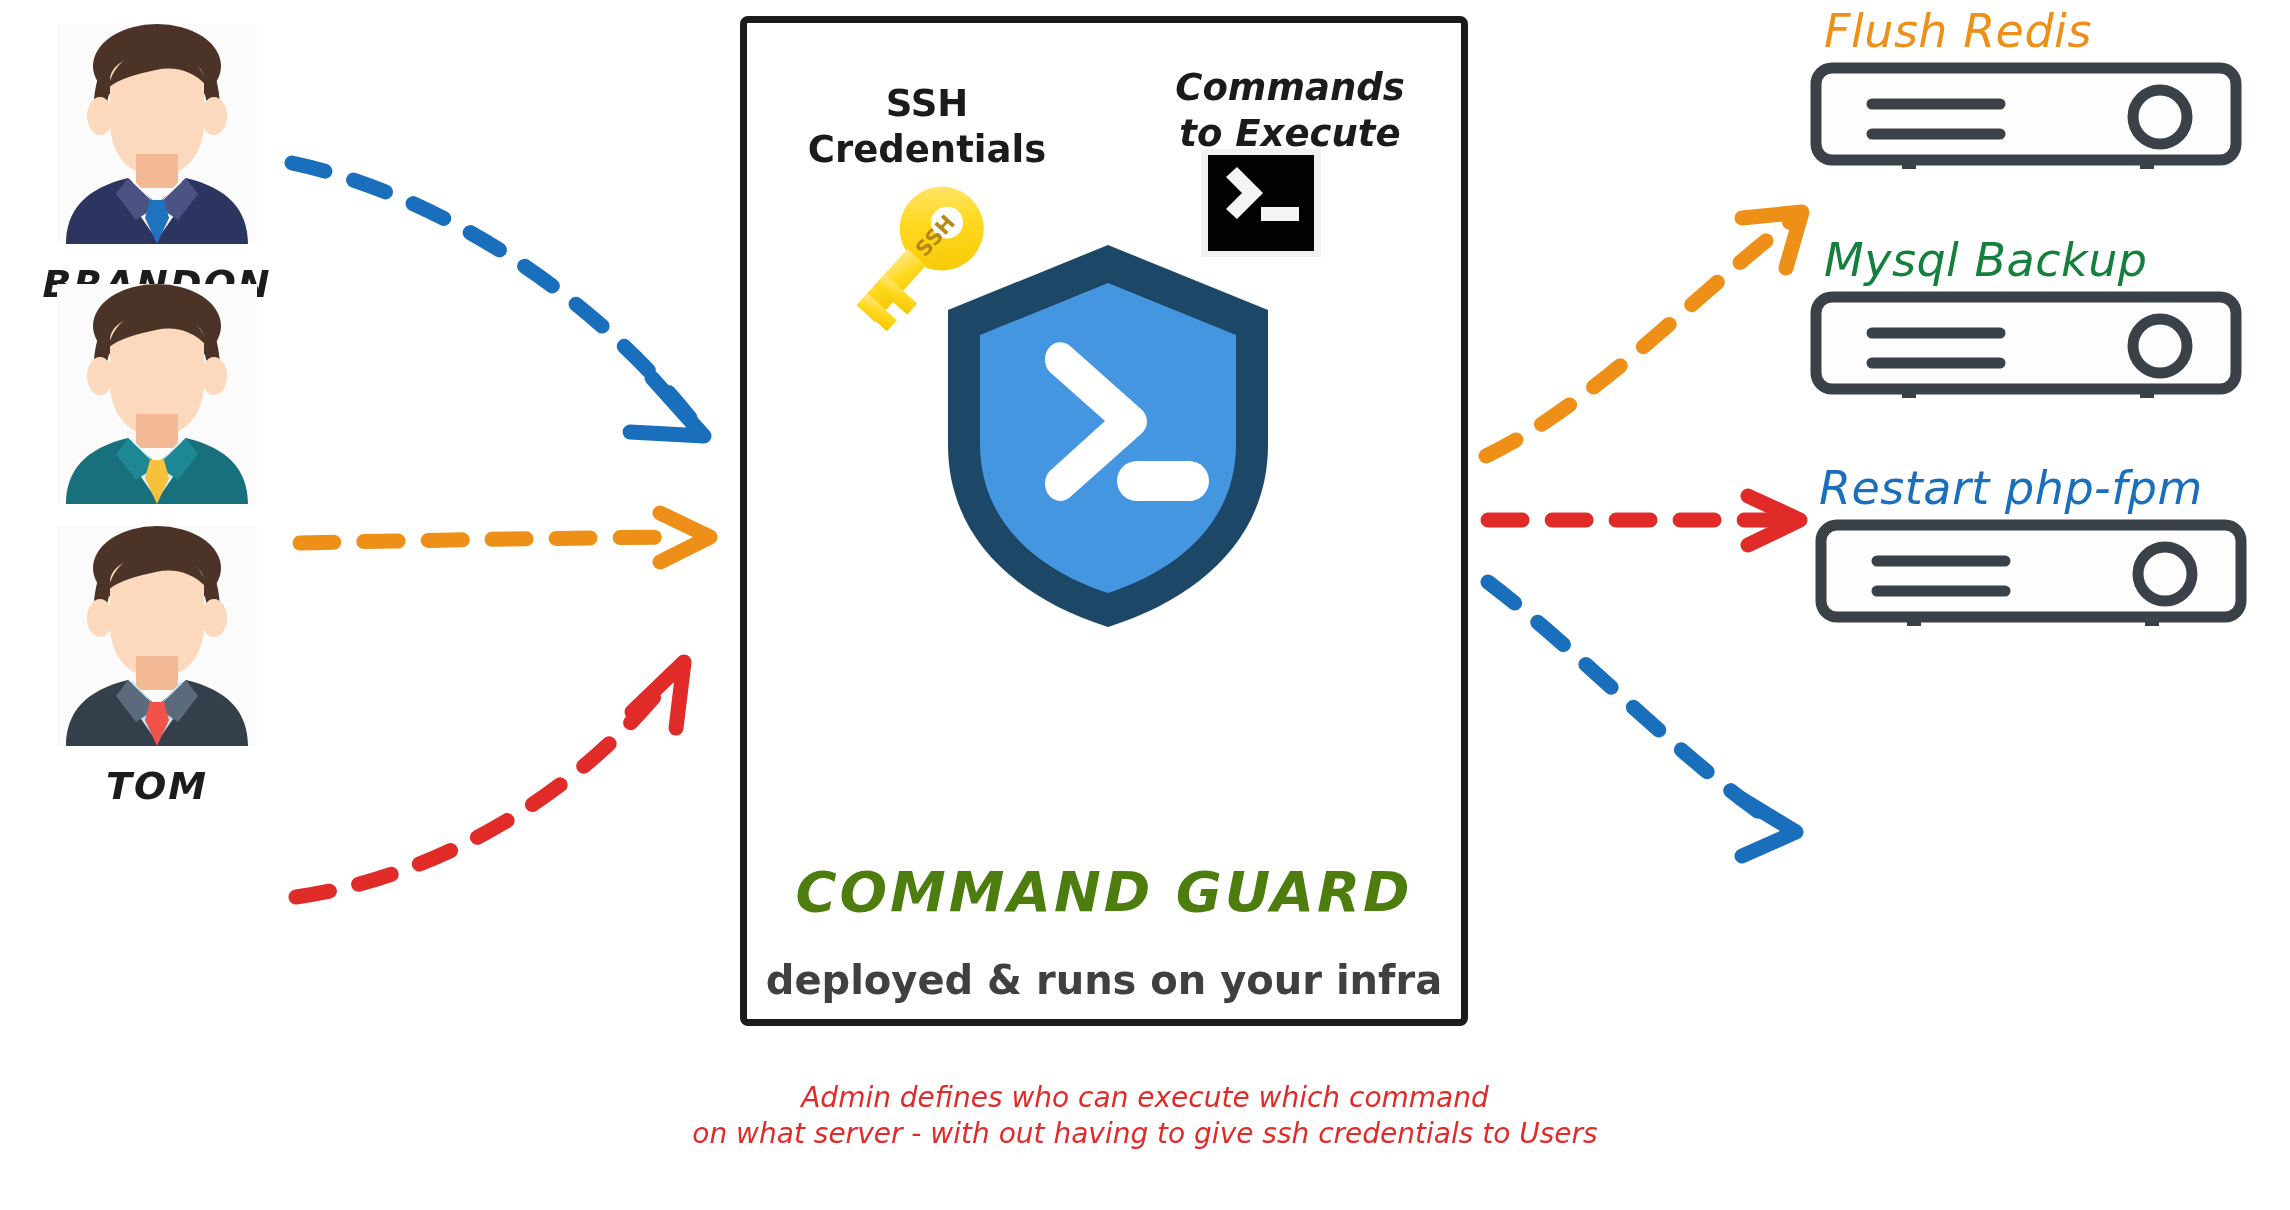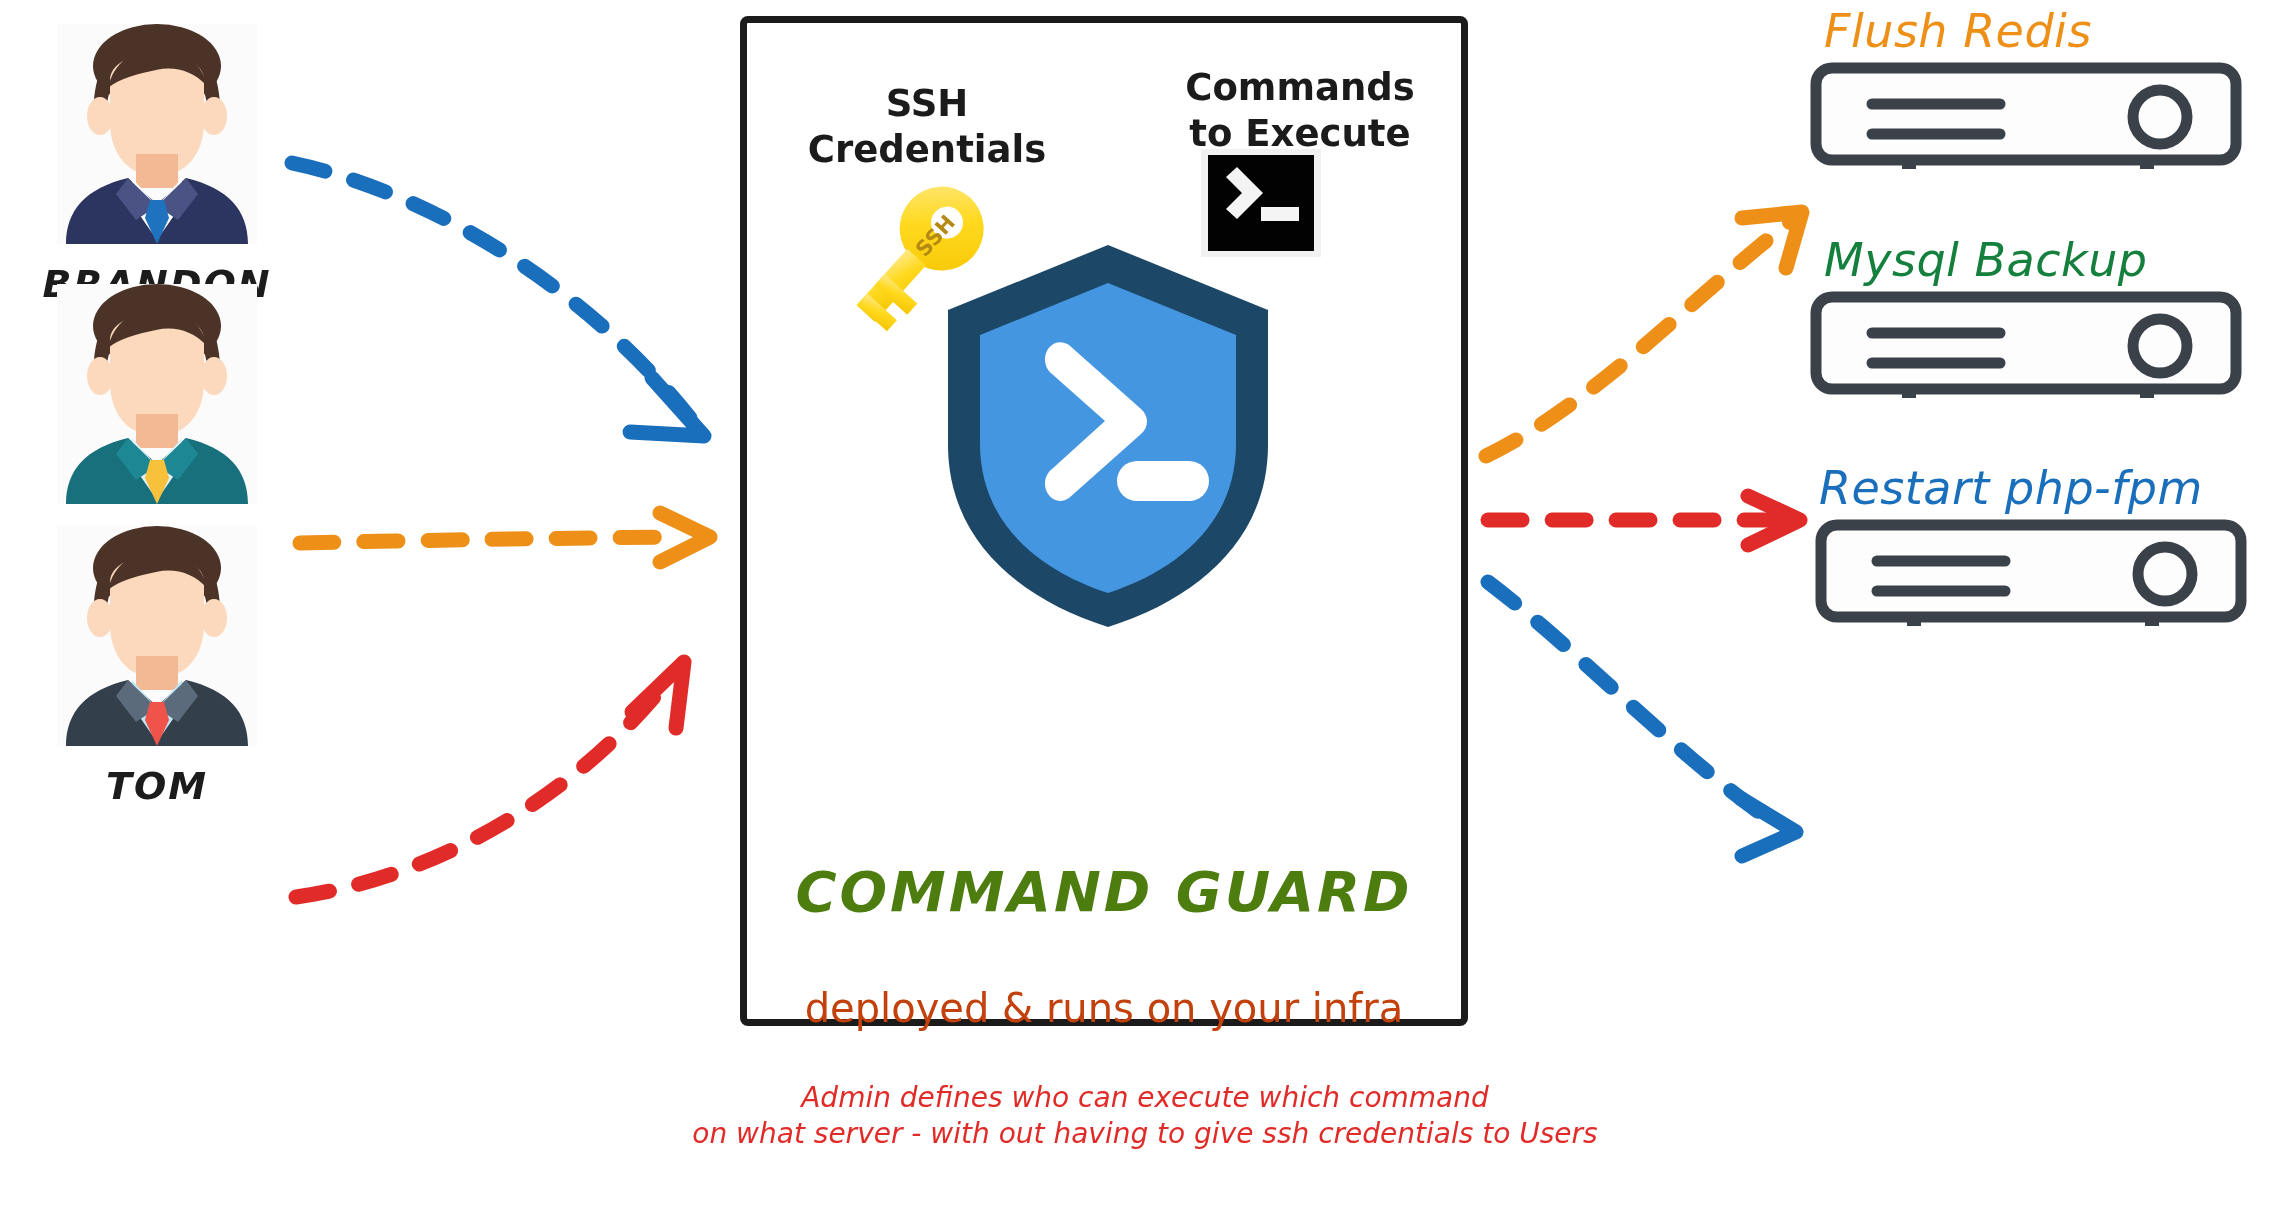--- a/index.html
+++ b/index.html
@@ -77,25 +77,25 @@
     text-align: center;
     font-size: 56px;
     font-weight: 700;
     font-style: italic;
     letter-spacing: 3px;
     color: #4d7c0f;
   }
   #brand-sub {
     position: absolute;
     left: 0; right: 0;
-    top: 962px;
+    top: 934px;
     text-align: center;
     font-size: 40px;
-    color: #c2410c;
-    font-weight: 400;
+    color: #404040;
+    font-weight: 700;
   }
 
   
   .srv {
     position: absolute;
     width: 470px;
   }
   .srv-label {
     text-align: left;
     font-size: 46px;
@@ -225,21 +225,21 @@
           <circle cx="62" cy="48" r="42" fill="url(#keyg)"></circle>
           <circle cx="62" cy="40" r="16" fill="#ffffff"></circle>
           <rect x="50" y="86" width="25" height="76" fill="url(#keyg)"></rect>
           <rect x="50" y="120" width="44" height="15" fill="url(#keyg)"></rect>
           <rect x="50" y="146" width="40" height="15" fill="url(#keyg)"></rect>
         </g>
         <text x="52" y="80" fill="#b58a14" font-size="21" font-weight="700" font-family="'DejaVu Sans',sans-serif" transform="rotate(-48 52 80)">SSH</text>
       </svg>
     </div>
 
-    <div class="card-label" style="left:388px; top:42px; width:330px;">
+    <div class="card-label" style="left:378px; top:42px; width:330px;font-style:italic;">
       <div>Commands</div>
       <div>to Execute</div>
     </div>
 
     <div class="abs" style="left:454px; top:126px;">
       <svg width="120" height="108" viewBox="0 0 120 108">
         <rect x="0" y="0" width="120" height="108" fill="#f1f1f1"></rect>
         <rect x="7" y="6" width="106" height="96" fill="#020202"></rect>
         <path d="M25 28 L36 18 L62 44 L36 70 L25 60 L41 44 Z" fill="#f4f4f4"></path>
         <rect x="60" y="58" width="38" height="14" fill="#f4f4f4"></rect>

